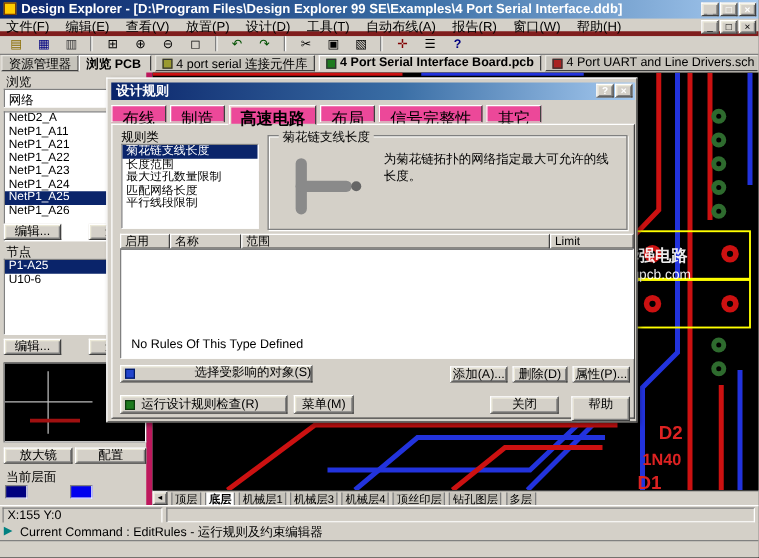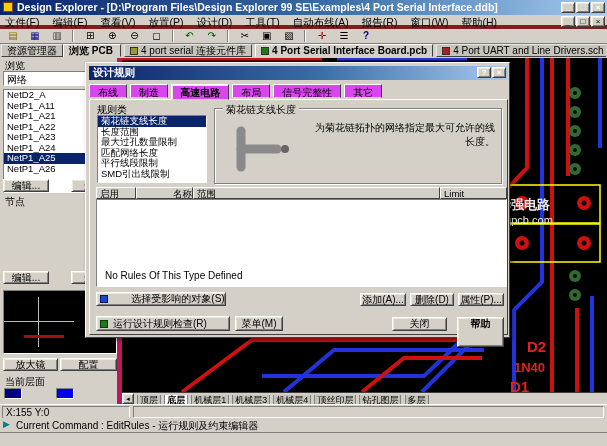--- a/index.html
+++ b/index.html
@@ -25,22 +25,22 @@
   .tsep { display:inline-block; width:2px; height:12px; margin:0 3px;
           border-left:1px solid #808080; border-right:1px solid #fff; vertical-align:middle; }
   .doc-tab { display:inline-flex; align-items:center; gap:3px; height:13px; padding:0 5px;
              font-size:10px; white-space:nowrap; background:#d4d0c8;
              border:1px solid; border-color:#fff #404040 #d4d0c8 #fff; }
   .doc-tab.inactive { background:#c6c3bb; border-color:#e8e6e0 #404040 #404040 #e8e6e0; }
   .doc-ico { width:8px; height:8px; display:inline-block; border:1px solid #333; }
   .listrow { height:10.5px; line-height:10.5px; font-size:9.5px; padding-left:3px;
              white-space:nowrap; overflow:hidden; }
   .selrow { background:#0a246a; color:#fff; }
-  .dlg-tab { display:inline-block; padding:1px 8px 0 8px; font-size:10px; height:14px;
-             background:#d946ef; border:1px solid; border-color:#fff #404040 #d4d0c8 #fff;
+  .dlg-tab { display:inline-block; padding:1px 8px 0 8px; font-size:13px; height:14px;
+             background:#ec4899; border:1px solid; border-color:#fff #404040 #d4d0c8 #fff;
              position:relative; }
   .dlg-tab.active { height:16px; margin-top:-2px; font-weight:bold; z-index:2;
                     box-shadow:inset 1px 1px 0 #ece9d8; }
   .hdrcell { display:inline-block; height:12px; line-height:11px; font-size:9.5px;
              padding-left:3px; background:#d4d0c8; border:1px solid;
              border-color:#fff #404040 #404040 #fff; overflow:hidden; vertical-align:top; }
   .layer-tab { display:inline-block; height:11px; line-height:10px; font-size:9px;
                padding:0 2px; background:#c6c3bb; border:1px solid #808080;
                border-top:none; white-space:nowrap; }
   .layer-tab.active { background:#fff; font-weight:bold; }
@@ -147,20 +147,24 @@
       <div class="listrow">NetP1_A26</div>
       <span class="abs" style="right:0;top:0;width:10px;height:85px;background:#c6c3bb;border-left:1px solid #808080;">
         <span class="btn abs" style="left:0;top:0;width:9px;height:9px;font-size:5px;line-height:8px;">▲</span>
         <span class="btn abs" style="left:0;bottom:0;width:9px;height:9px;font-size:5px;line-height:8px;">▼</span>
       </span>
     </div>
     <span class="btn abs" style="left:3px;top:121px;width:46px;height:13px;line-height:11px;">编辑...</span>
     <span class="btn abs" style="left:71px;top:121px;width:46px;height:13px;line-height:11px;">选择</span>
     <span class="abs" style="left:5px;top:137px;font-size:10px;">节点</span>
 
+    <div class="abs sunken" style="left:3px;top:149px;width:114px;height:61px;">
+      <div class="listrow selrow">P1-A25</div>
+      <div class="listrow">U10-6</div>
+    </div>
     <span class="btn abs" style="left:3px;top:213px;width:46px;height:13px;line-height:11px;">编辑...</span>
     <span class="btn abs" style="left:71px;top:213px;width:46px;height:13px;line-height:11px;">选择</span>
 
     <div class="abs sunken" style="left:3px;top:232px;width:114px;height:64px;background:#000;">
       <span class="abs" style="left:0;top:30px;width:70px;height:1px;background:#bbb;"></span>
       <span class="abs" style="left:34px;top:6px;width:1px;height:50px;background:#bbb;"></span>
       <span class="abs" style="left:20px;top:44px;width:40px;height:3px;background:#a01010;"></span>
     </div>
     <span class="btn abs" style="left:3px;top:300px;width:55px;height:13px;line-height:11px;">放大镜</span>
     <span class="btn abs" style="left:60px;top:300px;width:57px;height:13px;line-height:11px;">配置</span>
@@ -281,51 +285,50 @@
 
     <div class="abs" style="left:3px;top:36px;width:419px;height:236px;background:#d4d0c8;border:1px solid;border-color:#fff #404040 #404040 #fff;">
       <span class="abs" style="left:7px;top:3px;font-size:10px;">规则类</span>
 
       <div class="abs sunken" style="left:7px;top:15px;width:110px;height:68px;">
         <div class="listrow selrow">菊花链支线长度</div>
         <div class="listrow">长度范围</div>
         <div class="listrow">最大过孔数量限制</div>
         <div class="listrow">匹配网络长度</div>
         <div class="listrow">平行线段限制</div>
-        <div class="listrow">SMD引出线限制</div>
       </div>
 
       <div class="abs grpbox" style="left:124px;top:8px;width:288px;height:76px;">
         <span class="abs" style="left:8px;top:-6px;background:#d4d0c8;padding:0 3px;font-size:10px;">菊花链支线长度</span>
         <svg class="abs" style="left:12px;top:12px;" width="70" height="55">
           <line x1="14" y1="10" x2="14" y2="46" stroke="#8a8a8a" stroke-width="9" stroke-linecap="round"></line>
           <line x1="14" y1="28" x2="50" y2="28" stroke="#8a8a8a" stroke-width="9" stroke-linecap="round"></line>
           <circle cx="58" cy="28" r="4" fill="#666"></circle>
         </svg>
-        <span class="abs" style="left:92px;top:12px;width:188px;font-size:10px;line-height:14px;text-align:right;">为菊花链拓扑的网络指定最大可允许的线长度。</span>
+        <span class="abs" style="left:92px;top:12px;width:188px;font-size:10px;line-height:14px;">为菊花链拓扑的网络指定最大可允许的线长度。</span>
       </div>
 
       <div class="abs" style="left:6px;top:87px;width:411px;height:12px;white-space:nowrap;font-size:0;">
         <span class="hdrcell" style="width:40px;">启用</span>
-        <span class="hdrcell" style="width:57px;text-align:right;">名称</span>
+        <span class="hdrcell" style="width:57px;">名称</span>
         <span class="hdrcell" style="width:247px;">范围</span>
         <span class="hdrcell" style="width:67px;">Limit</span>
       </div>
 
       <div class="abs sunken" style="left:6px;top:99px;width:411px;height:88px;">
         <span class="abs" style="left:8px;bottom:5px;font-size:10px;">No Rules Of This Type Defined</span>
       </div>
 
-      <span class="btn abs" style="left:6px;top:192px;width:130px;height:14px;line-height:12px;text-align:center;padding-left:34px;">选择受影响的对象(S)</span>
+      <span class="btn abs" style="left:6px;top:192px;width:154px;height:14px;line-height:12px;text-align:right;padding-left:34px;">选择受影响的对象(S)</span>
       <span class="abs" style="left:10px;top:195px;width:8px;height:8px;background:#2244cc;border:1px solid #001a66;z-index:2;"></span>
       <span class="btn abs" style="left:270px;top:193px;width:46px;height:13px;line-height:11px;">添加(A)...</span>
       <span class="btn abs" style="left:320px;top:193px;width:44px;height:13px;line-height:11px;">删除(D)</span>
       <span class="btn abs" style="left:368px;top:193px;width:46px;height:13px;line-height:11px;">属性(P)...</span>
 
       <span class="btn abs" style="left:6px;top:216px;width:134px;height:15px;line-height:13px;text-align:left;padding-left:16px;">运行设计规则检查(R)</span>
       <span class="abs" style="left:10px;top:220px;width:8px;height:8px;background:#1d7a1d;border:1px solid #0c3c0c;z-index:2;"></span>
       <span class="btn abs" style="left:145px;top:216px;width:48px;height:15px;line-height:13px;">菜单(M)</span>
       <span class="btn abs" style="left:302px;top:217px;width:55px;height:14px;line-height:12px;">关闭</span>
-      <span class="btn abs" style="left:367px;top:217px;width:47px;height:30px;line-height:12px;font-weight:bold;">帮助</span>
+      <span class="btn abs" style="left:367px;top:217px;width:47px;height:20px;line-height:12px;">帮助</span>
     </div>
   </div>
 
 </div>
 
 </body></html>

